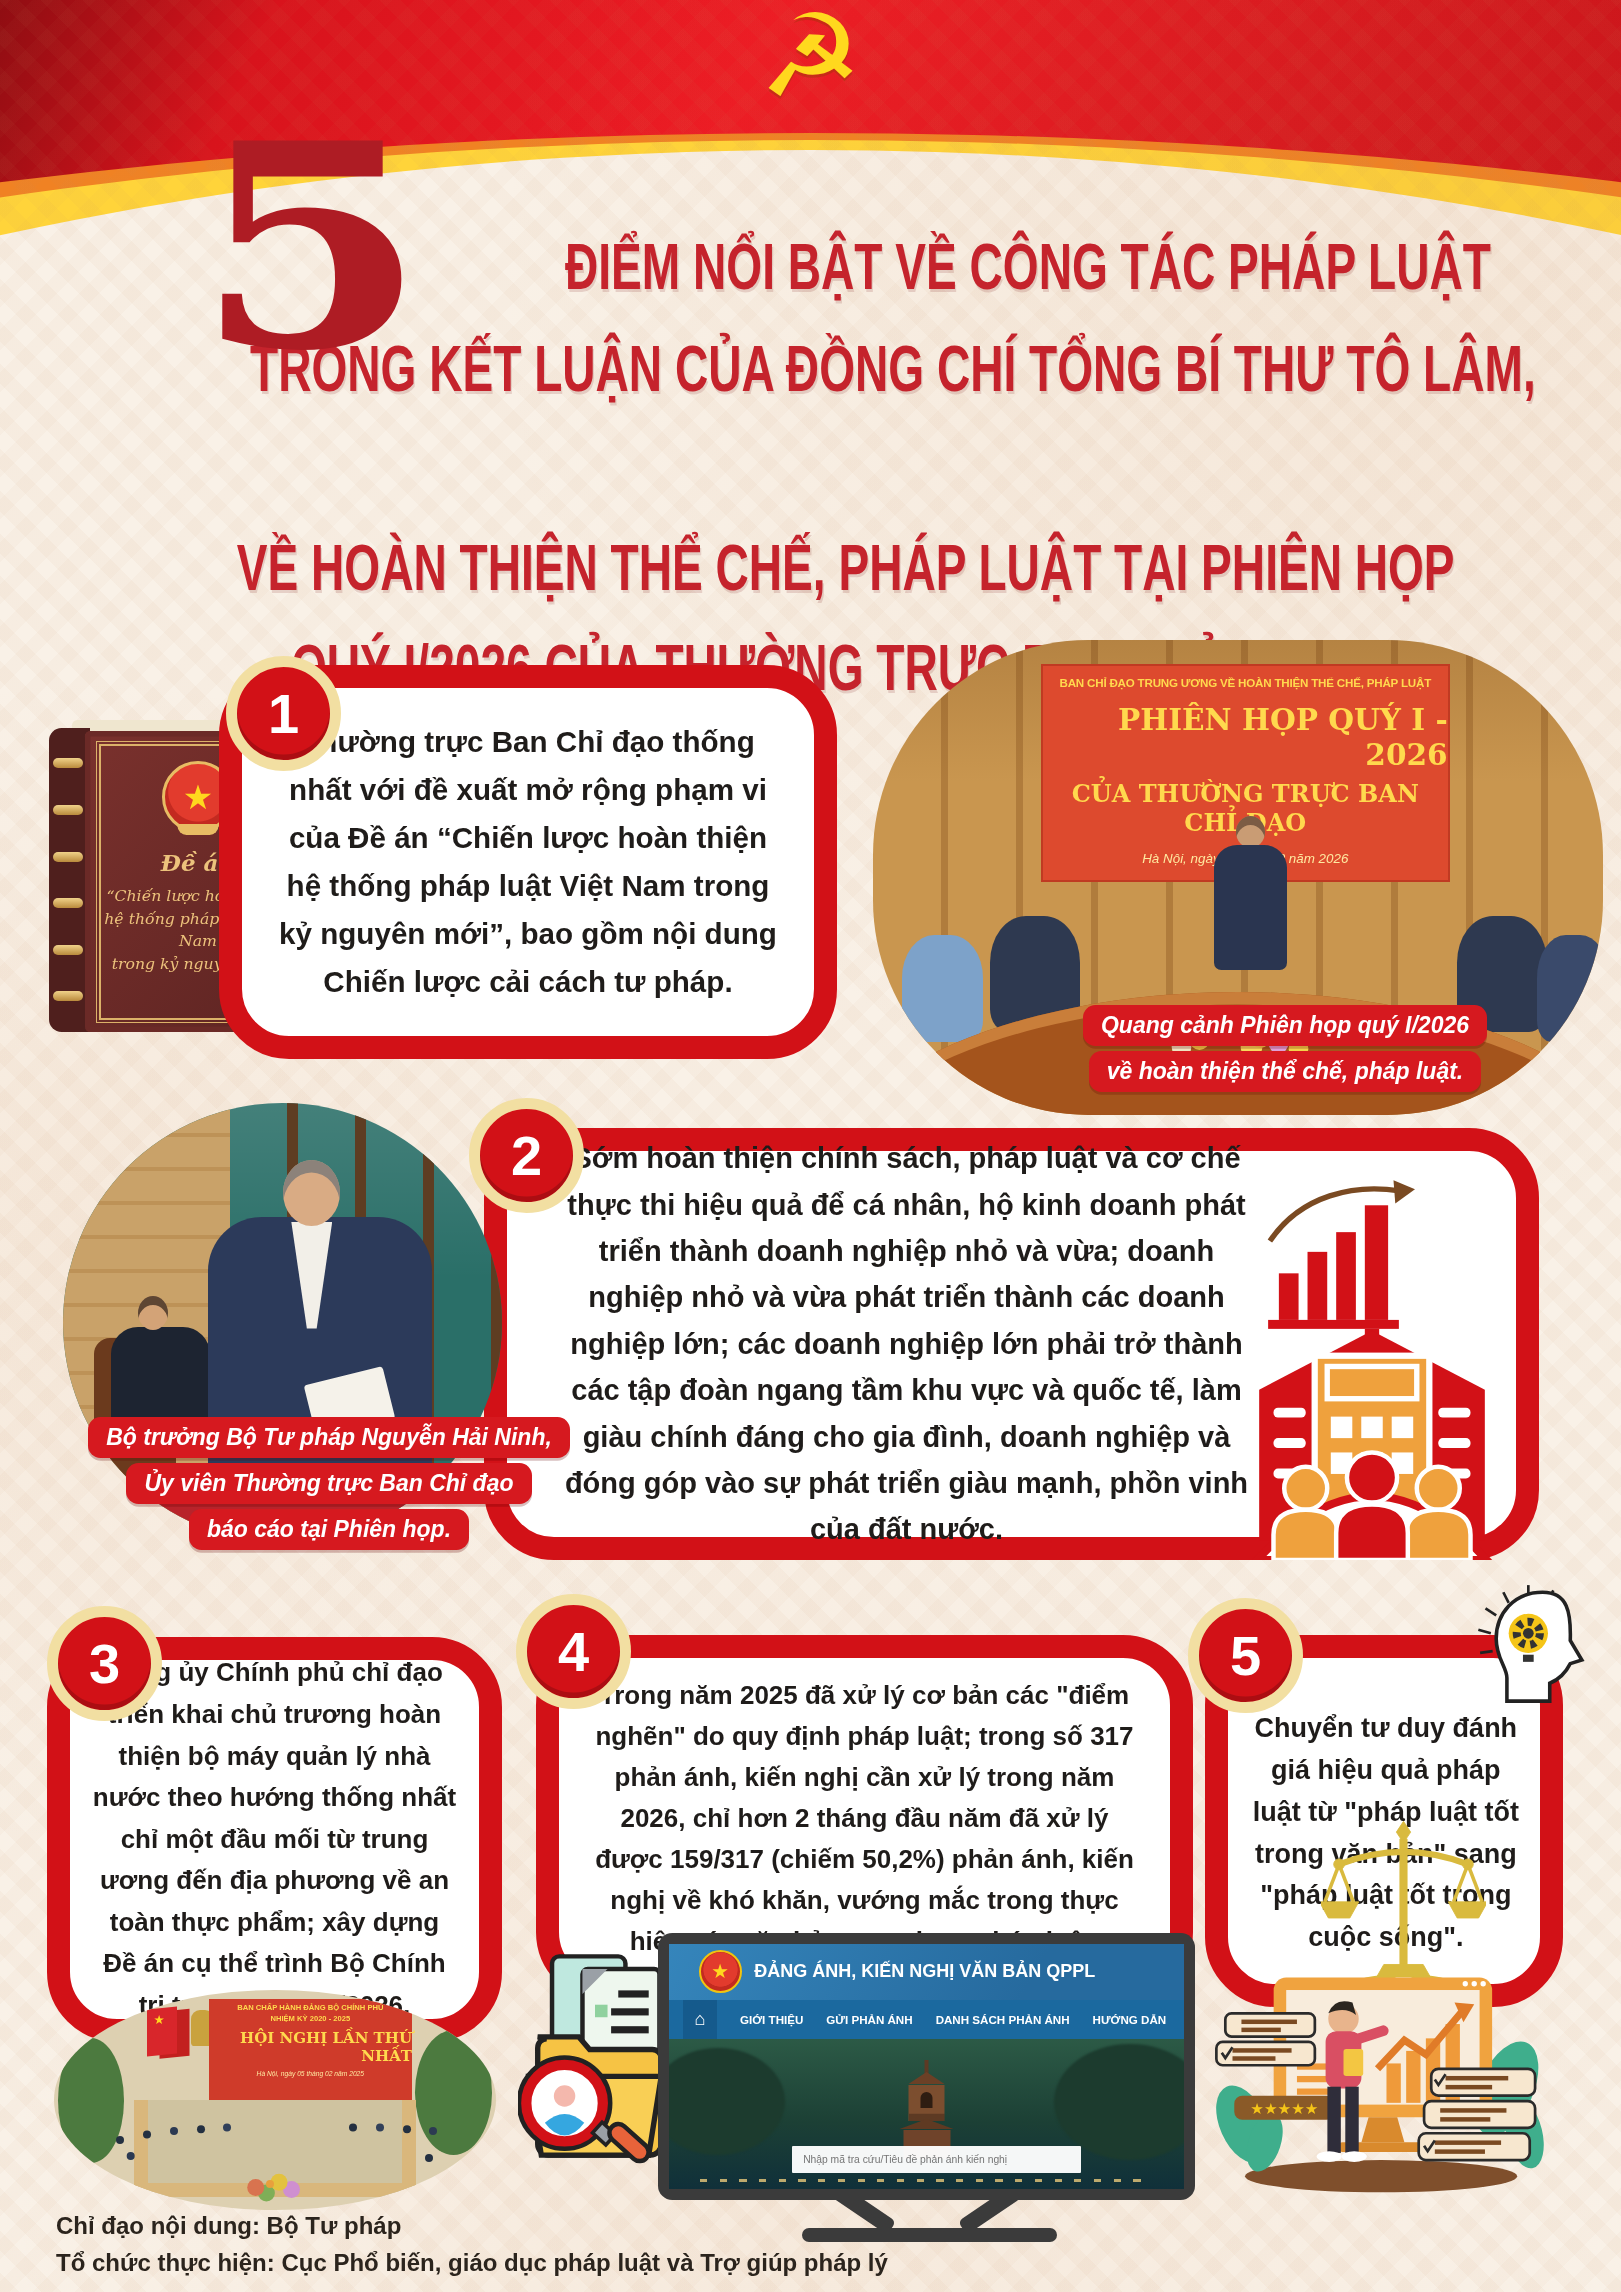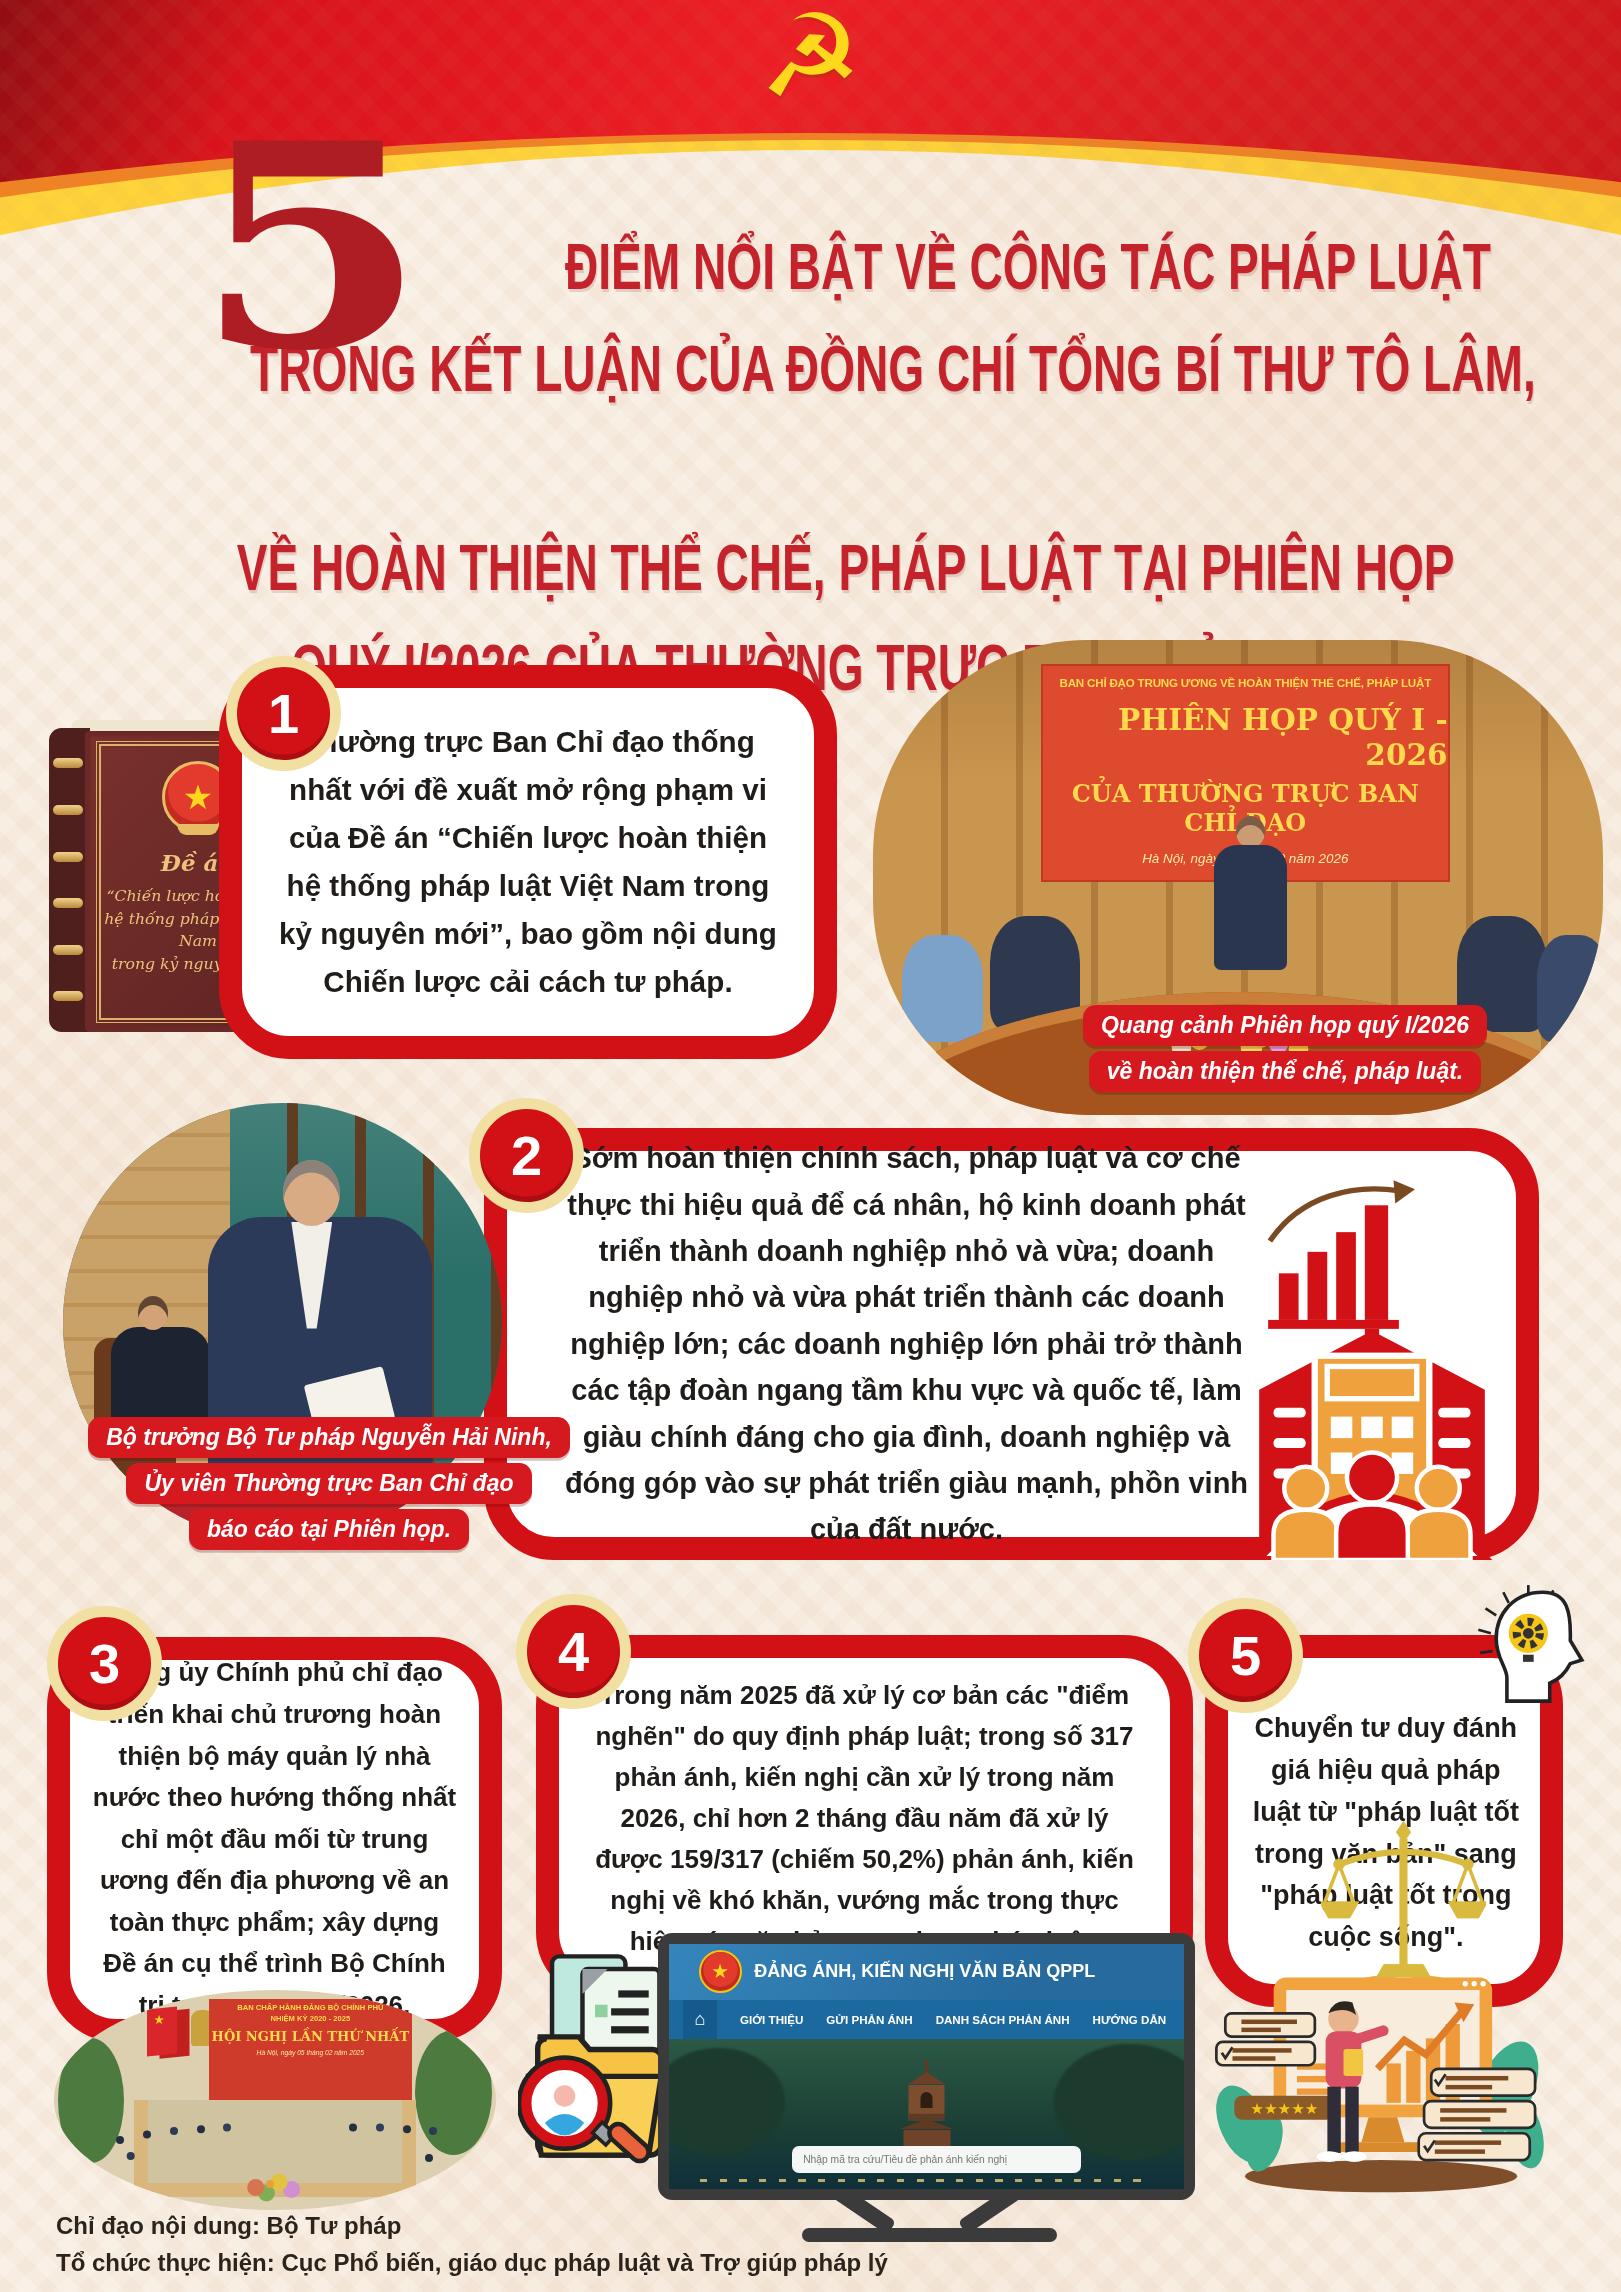--- a/index.html
+++ b/index.html
@@ -122,21 +122,21 @@
   .photo3{position:absolute;z-index:2;left:54px;top:1990px;width:442px;height:220px;border-radius:50%;overflow:hidden;
           background:#ddd0b1;}
   .photo3 .plant{position:absolute;width:66px;height:125px;border-radius:50%;background:#4c7a3f;}
   .photo3 .flagset{position:absolute;left:21%;top:8%;width:30px;height:47px;background:#d8262b;transform:skewY(-6deg);
           box-shadow:12.5px 3.6px 0 #c2201f;}
   .photo3 .star{position:absolute;left:22.5%;top:10%;color:#ffd81e;font-size:12.5px;}
   .photo3 .bust{position:absolute;left:31%;top:9%;width:23px;height:36px;background:#c9a23e;border-radius:9px 9px 3.6px 3.6px;}
   .banner3{position:absolute;left:35%;top:4%;width:46%;height:56%;background:#cf3b2a;text-align:center;color:#ffd94e;
           padding-top:3px;box-sizing:border-box;}
   .banner3 .s{font-size:7.6px;font-weight:bold;line-height:1.5;}
-  .banner3 .g{font-family:"DejaVu Serif",serif;font-weight:bold;font-size:13px;margin-top:4.5px;}
+  .banner3 .g{font-family:"DejaVu Serif",serif;font-weight:bold;font-size:15px;margin-top:4.5px;text-align:right;}
   .banner3 .d{font-size:6.7px;font-style:italic;margin-top:4.5px;color:#ffe9a0;}
   .photo3 .utable{position:absolute;left:18%;bottom:6%;width:64%;height:44%;border:14.3px solid #d9b77c;border-top:none;
           box-sizing:border-box;background:#cfc3a0;}
   .photo3 .people{position:absolute;left:14%;bottom:30%;width:8px;height:8px;border-radius:50%;background:#243041;
     box-shadow:27px -5.4px 0 #243041,54px -9px 0 #2c3a52,81px -10.7px 0 #243041,287px -10.7px 0 #243041,
                313px -9px 0 #2c3a52,233px -12.5px 0 #243041,107px -12.5px 0 #31405a,260px -12.5px 0 #31405a,
                10.7px 16px 0 #2c3a52,309px 18px 0 #243041;}
   .photo3 .flowers{position:absolute;left:48%;bottom:10%;width:8px;height:8px;border-radius:50%;background:#e8a03c;
     box-shadow:-14.3px 3.6px 0 4.5px #d8734f,9px -1.8px 0 4.5px #e3c23f,21.5px 5.4px 0 4.5px #cf8fd0,-3.6px 9px 0 4.5px #7fae57;}
   
@@ -159,21 +159,21 @@
         border-right:18px solid transparent;border-bottom:12.5px solid #6b4026;}
   .tower .body1{position:absolute;left:13.4px;top:25px;width:36px;height:36px;background:#7c4e2f;
         box-shadow:inset 0 -7.2px 0 rgba(0,0,0,.25);}
   .tower .win{position:absolute;left:25px;top:32px;width:12.5px;height:16px;background:#2e1d12;border-radius:7.2px 7.2px 0 0;}
   .tower .roof2{position:absolute;left:4.5px;top:59px;width:0;height:0;border-left:27px solid transparent;
         border-right:27px solid transparent;border-bottom:10.7px solid #5f3a22;}
   .tower .body2{position:absolute;left:8px;top:70px;width:47px;height:29px;background:#6f432a;}
   .lights{position:absolute;left:6%;bottom:7.2px;width:88%;height:2.7px;
         background:repeating-linear-gradient(90deg,#e8c87a 0 7.2px,transparent 7.2px 19.7px);opacity:.8;}
   .search-pill{position:absolute;left:24%;bottom:16px;width:56%;height:27px;background:rgba(255,255,255,.96);
-        border-radius:7px;border:none;font-size:10.3px;color:#8a8a8a;padding-left:10.7px;box-sizing:border-box;
+        border-radius:1px;border:none;font-size:10.3px;color:#8a8a8a;padding-left:10.7px;box-sizing:border-box;
         font-family:"Liberation Sans",sans-serif;}
   .stand-leg{position:absolute;z-index:3;width:86px;height:16px;background:#3b3b3b;border-radius:5.4px;}
   .stand-base{position:absolute;z-index:3;left:802px;top:2228px;width:255px;height:14.3px;background:#3b3b3b;border-radius:7.2px;}
   
   .footer{position:absolute;z-index:2;left:56px;top:2207px;color:#2b241d;font-weight:bold;font-size:24px;line-height:1.55;}
 </style>
 </head>
 <body>
 
 <div id="poster">

